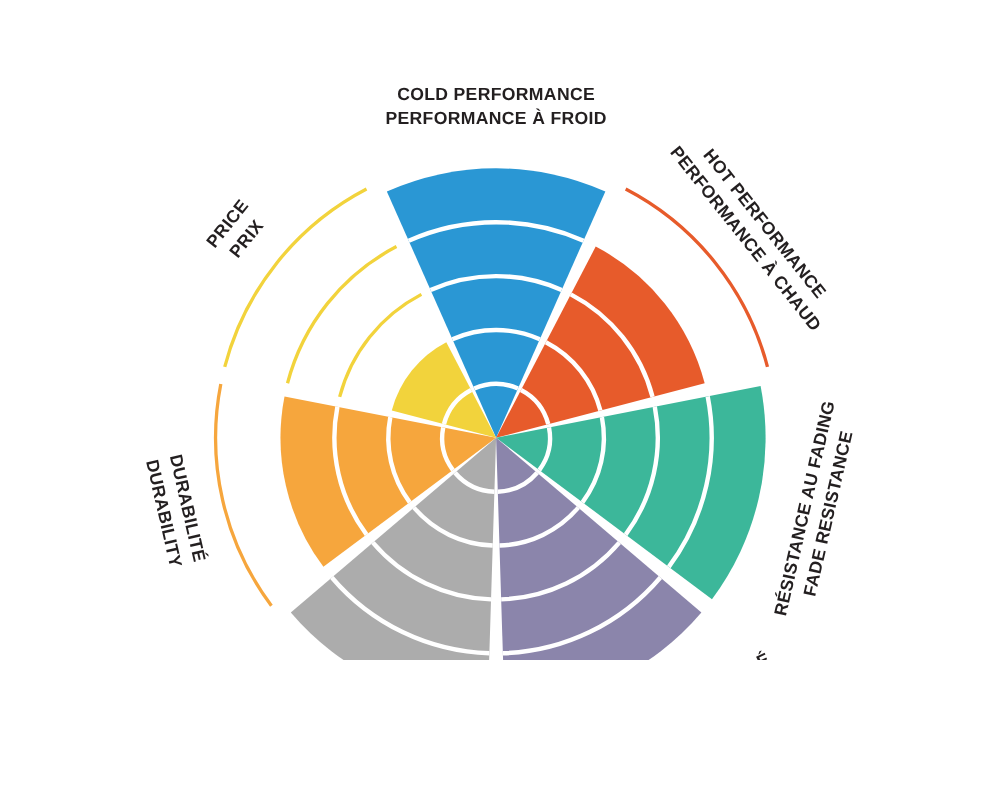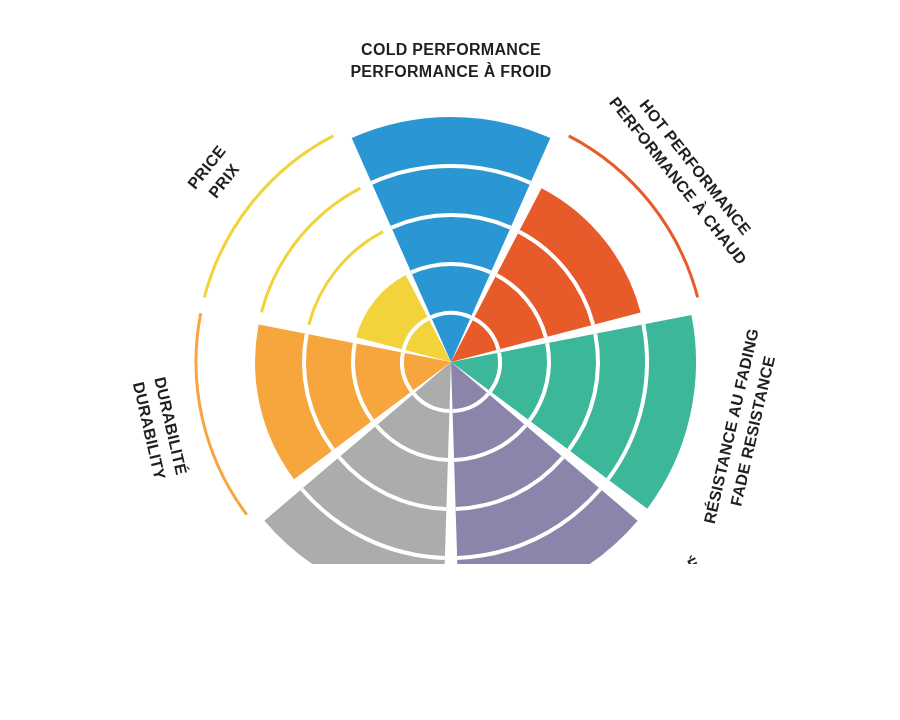--- a/index.html
+++ b/index.html
@@ -6,20 +6,21 @@
     margin: 0;
     padding: 0;
     background: #ffffff;
   }
   .figure {
     width: 900px;
     height: 564px;
     position: relative;
     overflow: hidden;
     background: #ffffff;
+    margin-top: 36px;
   }
   .cat-label {
     font-family: "Liberation Sans", sans-serif;
     font-weight: bold;
     font-size: 16px;
     letter-spacing: 0.3px;
     fill: #231f20;
     text-anchor: middle;
   }
 </style>

